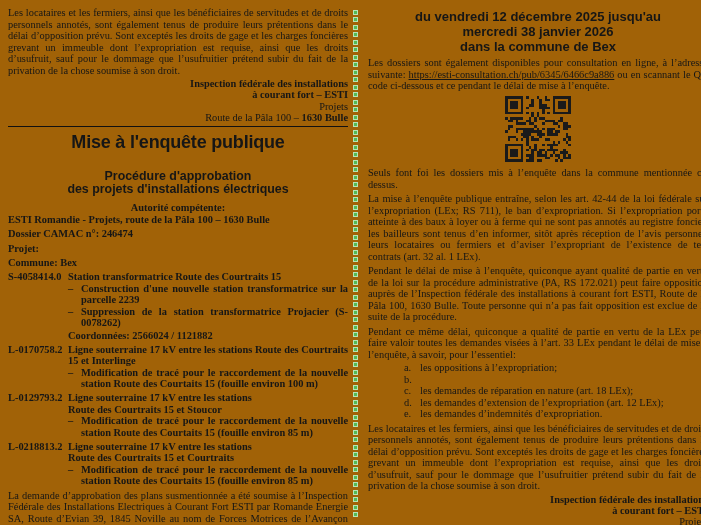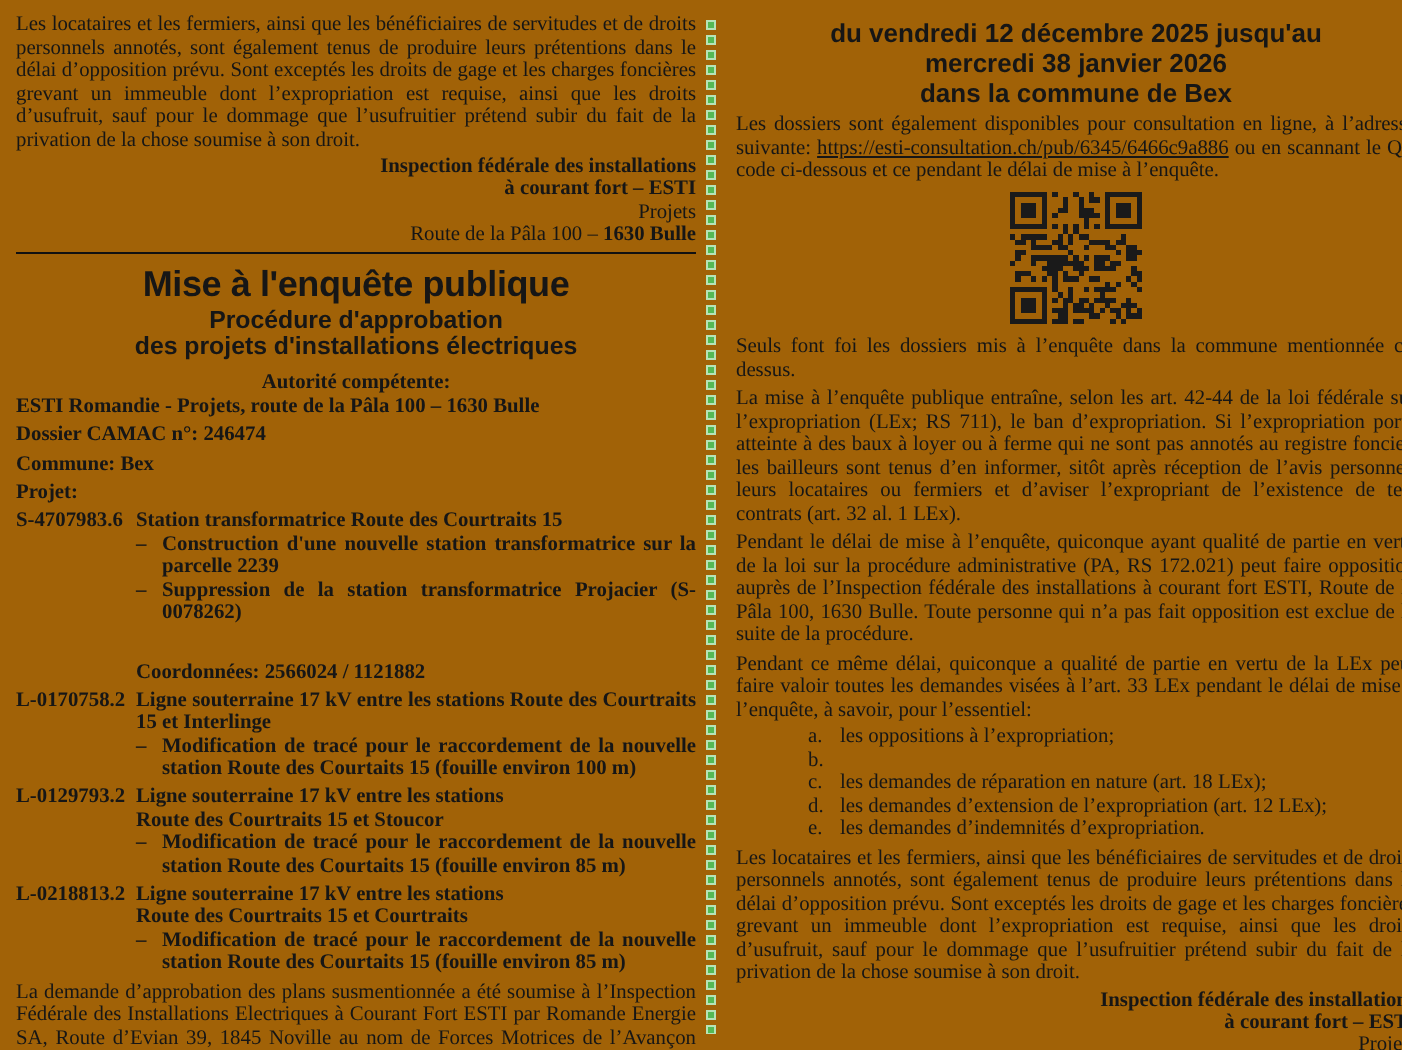--- a/index.html
+++ b/index.html
@@ -17,31 +17,31 @@
   .b  { font-weight:bold; }
   .sig { text-align:right; margin-top:2px; line-height:11.3px; }
   .hrule { border:none; border-top:1.6px solid #111; margin-top:3px; }
   .title {
     font-family:"Liberation Sans", sans-serif; font-weight:bold;
     font-size:18px; line-height:19px; text-align:center; margin-top:6px;
     letter-spacing:-0.2px;
   }
   .subtitle {
     font-family:"Liberation Sans", sans-serif; font-weight:bold;
-    font-size:12.4px; line-height:13px; text-align:center; margin-top:2px;
+    font-size:12.4px; line-height:13px; text-align:center; margin-top:18px;
   }
   .meta { margin-top:3px; }
   .meta-first { margin-top:6px;text-align:center; }
   .proj { display:flex; margin-top:2.5px; }
   .proj-code { width:60px; flex:none; }
   .proj-body { flex:1; min-width:0; }
   .proj-item { display:flex; }
   .proj-item .dash { width:13px; flex:none; }
   .proj-item .itxt { flex:1; min-width:0; }
-  .coords { margin-top:18px; }
+  .coords { margin-top:1px; }
   .rheader {
     font-family:"Liberation Sans", sans-serif; font-weight:bold;
     font-size:13px; line-height:15px; text-align:center;
   }
   .para { margin-top:3px; }
   .qrwrap { text-align:center; margin:4px 0 2px 0; }
   .qr { width:66px; height:66px; display:inline-block; }
   .qr rect { fill:#1a1a1a; }
   .link { text-decoration:underline; color:#161616; cursor:pointer; }
   .ablist { margin:2px 0 1px 36px; }
@@ -71,25 +71,25 @@
 
     <hr class="hrule">
 
     <div class="title">Mise à l'enquête publique</div>
     <div class="subtitle">Procédure d'approbation</div>
     <div class="subtitle" style="margin-top:0;">des projets d'installations électriques</div>
 
     <div class="b meta-first">Autorité compétente:</div>
     <div class="b">ESTI Romandie - Projets, route de la Pâla 100 – 1630 Bulle</div>
     <div class="b meta">Dossier CAMAC n°: 246474</div>
+    <div class="b meta">Projet:</div>
     <div class="b meta">Commune: Bex</div>
-    <div class="b meta">Projet:</div>
 
     <div class="proj">
-      <div class="proj-code b">S-4707983.6</div>
+      <div class="proj-code b">S-4058414.0</div>
       <div class="proj-body">
         <div class="b jt">Station transformatrice Route des Courtraits 15</div>
         <div class="proj-item">
           <span class="dash b">–</span>
           <span class="itxt b jt">Construction d'une nouvelle station transformatrice sur la parcelle 2239</span>
         </div>
         <div class="proj-item">
           <span class="dash b">–</span>
           <span class="itxt b jt">Suppression de la station transformatrice Projacier (S-0078262)</span>
         </div>

